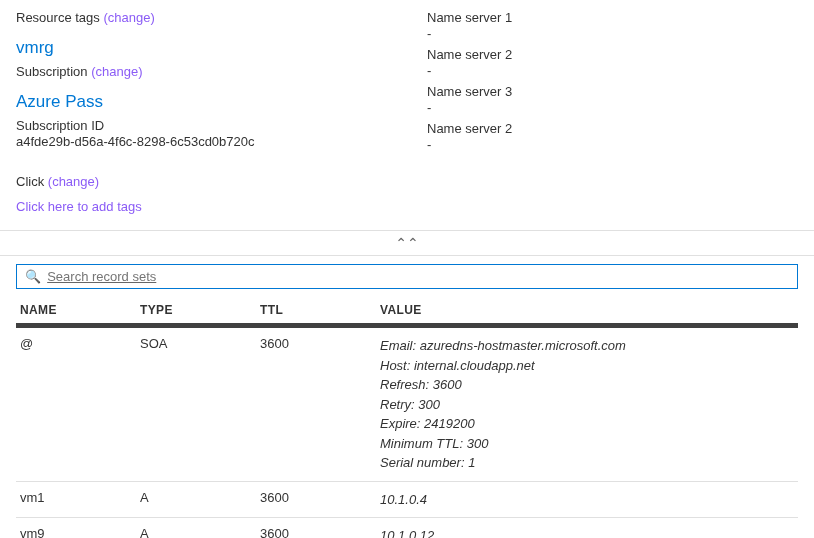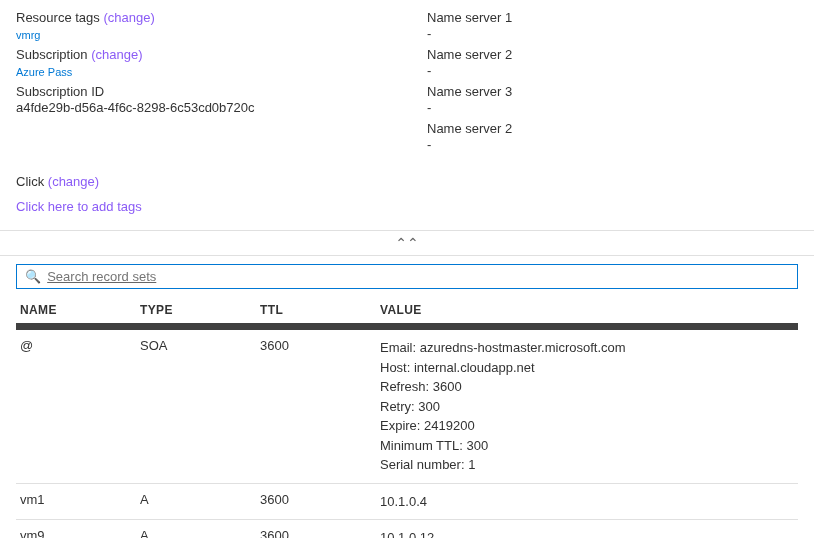--- a/index.html
+++ b/index.html
@@ -38,24 +38,24 @@
     }
 
     .info-link {
       color: #8b5cf6;
       text-decoration: none;
       font-size: 13px;
       cursor: pointer;
     }
 
     .info-value {
-      font-size: 11px;
+      font-size: 17px;
       color: #0078d4;
       display: block;
-      margin-top: 4px;
+      margin-top: 13px;
     }
 
     .info-value-plain {
       font-size: 13px;
       color: #333;
       display: block;
       margin-top: 1px;
     }
 
     .subscription-id {
@@ -116,21 +116,21 @@
     .table-section {
       padding: 0 16px;
     }
 
     table {
       width: 100%;
       border-collapse: collapse;
     }
 
     thead tr {
-      border-bottom: 7px solid #404040;
+      border-bottom: 5px solid #404040;
       margin-top: 7px;
     }
 
     thead th {
       text-align: left;
       font-size: 12px;
       font-weight: 700;
       color: #333;
       padding: 6px 8px 6px 4px;
       letter-spacing: 0.03em;
@@ -148,20 +148,21 @@
       vertical-align: top;
     }
 
     .col-name { width: 120px; }
     .col-type { width: 120px; }
     .col-ttl  { width: 120px; }
     .col-value { }
 
     .value-multiline {
       line-height: 1.5;
+      font-style: italic;
     }
   </style>
 </head>
 <body>
 
 <div class="info-section">
   <div class="info-left">
 
     <div class="info-row">
       <span class="info-label">Resource tags</span>

